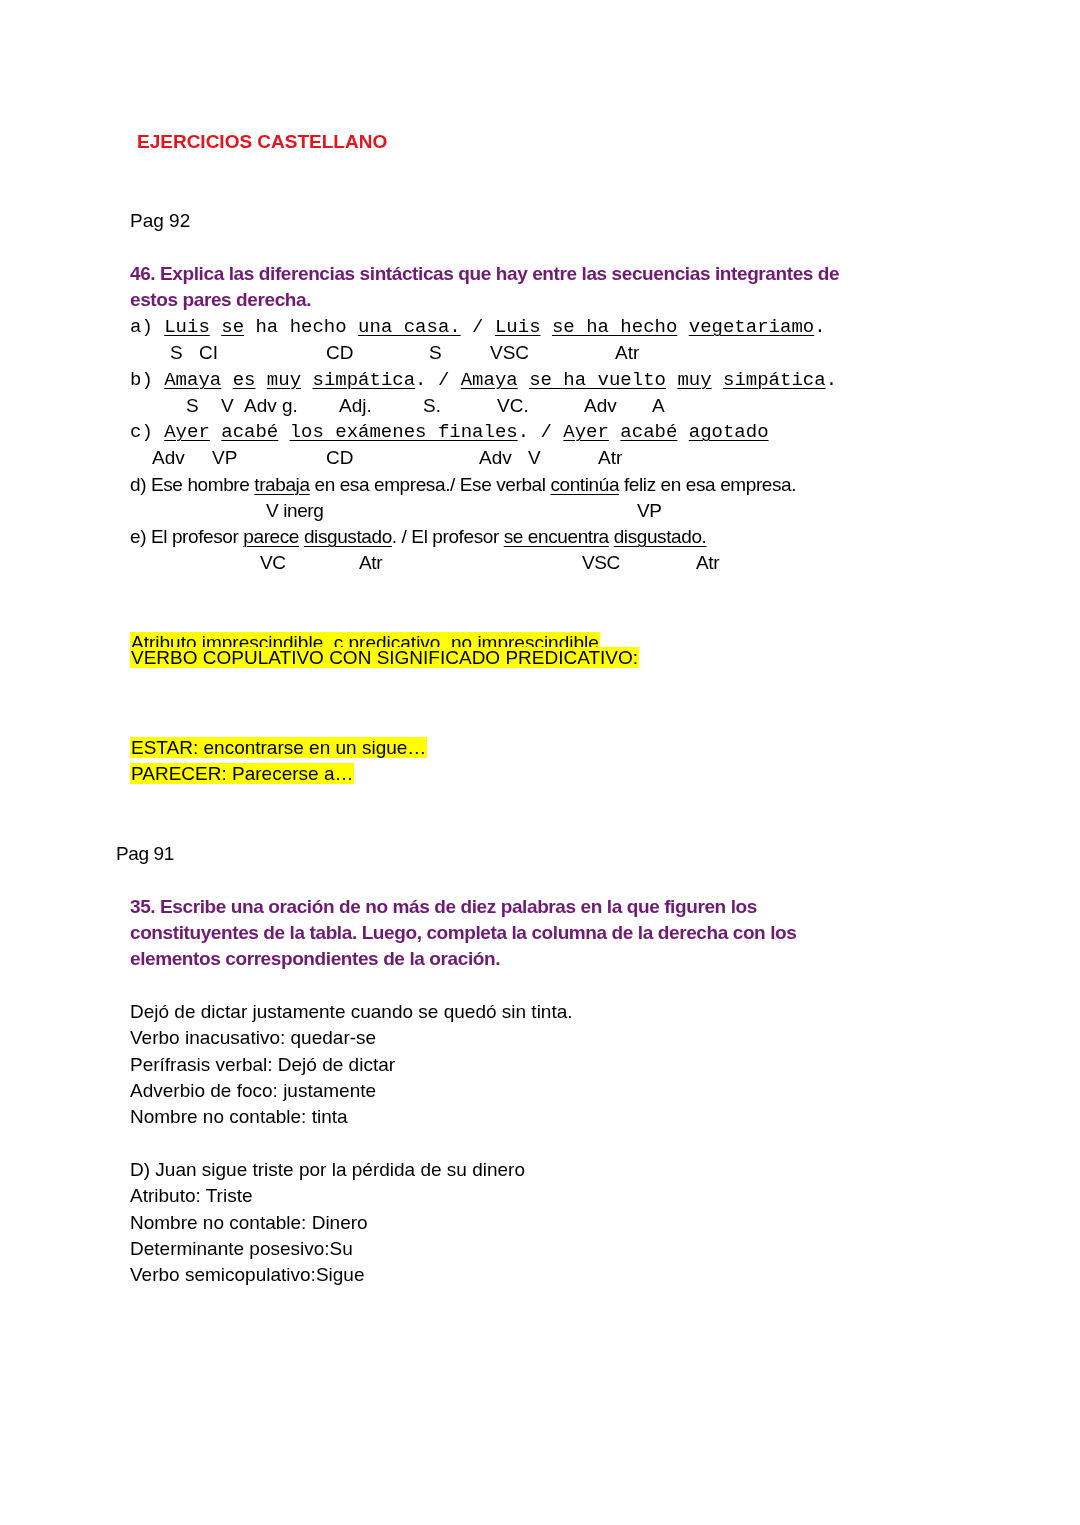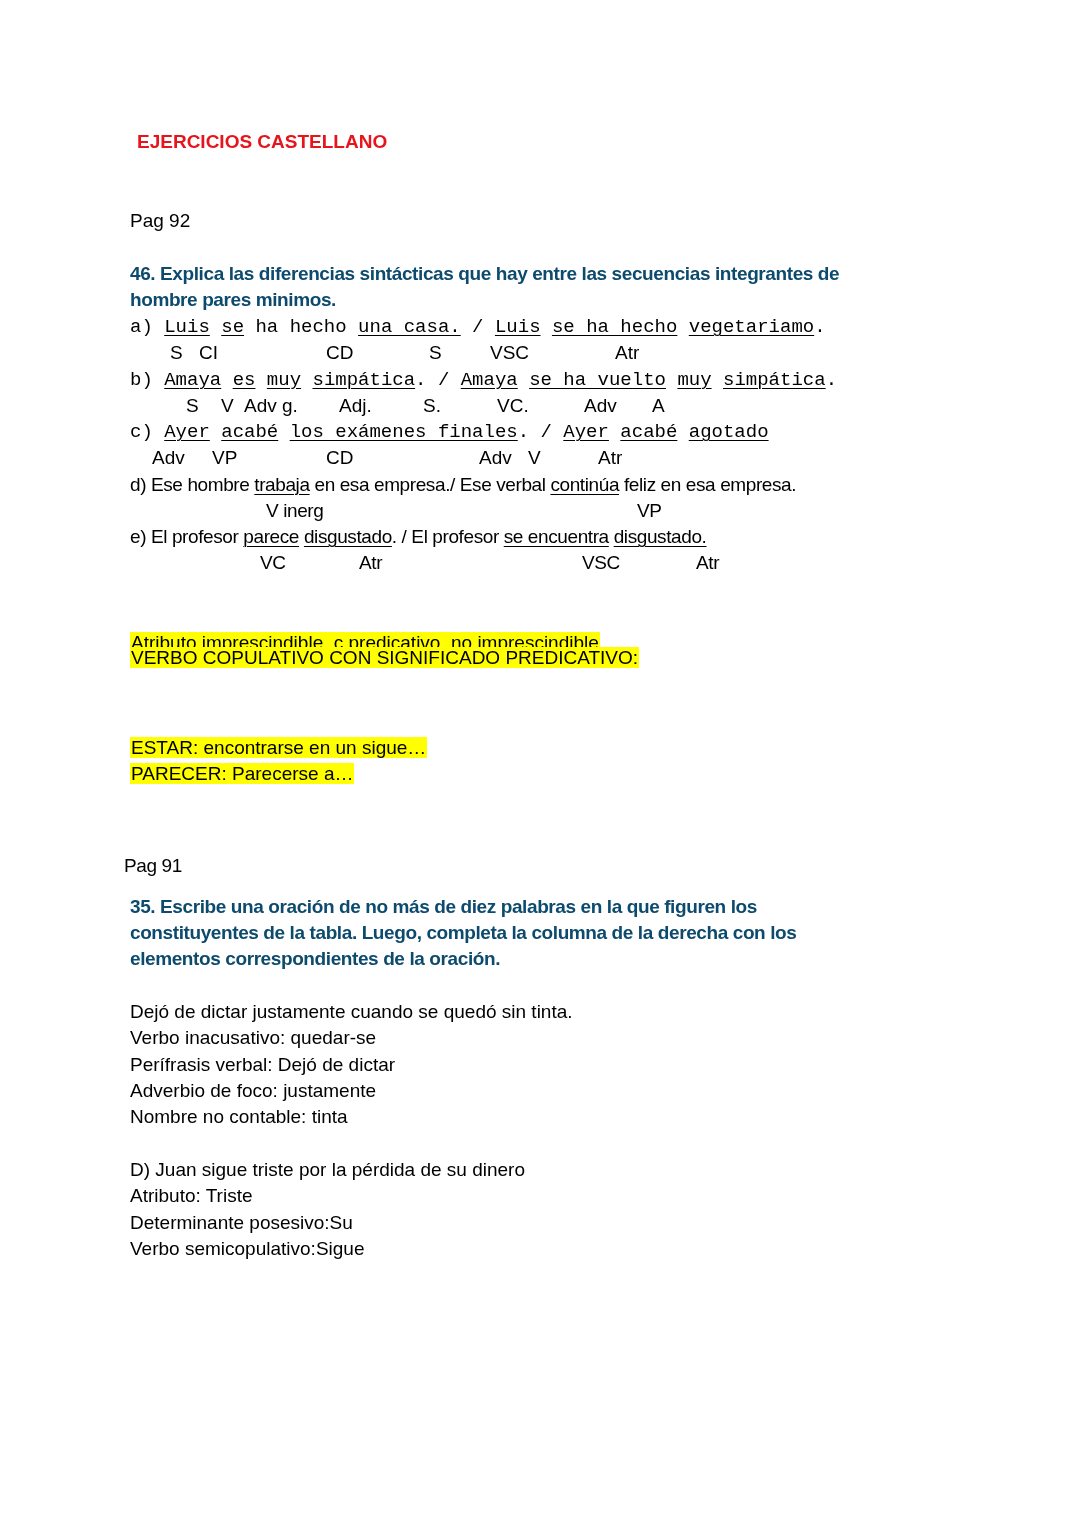--- a/index.html
+++ b/index.html
@@ -1,37 +1,37 @@
 <!DOCTYPE html>
 <html><head>
   <meta charset="utf-8">
   <style>
     html, body { margin: 0; padding: 0; background: #ffffff; }
     body { width: 1080px; height: 1525px; position: relative; overflow: hidden;
            font-family: "Liberation Sans", sans-serif; color: #000; }
     .abs { position: absolute; white-space: nowrap; }
     .title { left: 137px; top: 131px; font-size: 19px; font-weight: bold; color: #e8141c; }
     .pag { font-size: 19px; color: #000000; }
-    .green { color: #0c4a6e; font-weight: bold; font-size: 19px; line-height: 26px; }
+    .green { color: #701a75; font-weight: bold; font-size: 19px; line-height: 26px; }
     .line { font-size: 19px; line-height: 26px; font-family: Liberation Mono, monospace; }
     .cond { font-family: "Liberation Sans", sans-serif; font-stretch: condensed; letter-spacing: -0.4px; }
     u { text-decoration: underline; text-underline-offset: 3px; text-decoration-thickness: 1px; }
     .lbl { position: absolute; font-size: 19px; line-height: 26px; white-space: nowrap; }
     .hl { background: #ffff00; font-size: 19px; line-height: 26px; padding: 0 1px; }
     .plain { font-size: 19px; line-height: 26.3px; }
   </style>
 </head>
 <body>
 
 <div class="abs title">EJERCICIOS CASTELLANO</div>
 
 <div class="abs pag" style="left:130px; top:210px;">Pag 92</div>
 
 <div class="abs green cond" style="left:130px; top:261px;">46. Explica las diferencias sintácticas que hay entre las secuencias integrantes de</div>
-<div class="abs green cond" style="left:130px; top:287px;">hombre pares minimos.</div>
+<div class="abs green cond" style="left:130px; top:287px;">estos pares derecha.</div>
 
 <div id="ex46">
     <div class="abs line" style="left: 130px; top: 314px;"><span>a) </span><u>Luis</u><span> </span><u>se</u><span> ha hecho </span><u>una casa.</u><span> / </span><u>Luis</u><span> </span><u>se ha hecho</u><span> </span><u>vegetariamo</u><span>.</span></div>
     <div class="lbl" style="left: 170px; top: 340px;">S</div>
     <div class="lbl" style="left: 199px; top: 340px;">CI</div>
     <div class="lbl" style="left: 326px; top: 340px;">CD</div>
     <div class="lbl" style="left: 429px; top: 340px;">S</div>
     <div class="lbl" style="left: 490px; top: 340px;">VSC</div>
     <div class="lbl" style="left: 615px; top: 340px;">Atr</div>
     <div class="abs line" style="left: 130px; top: 366.5px;"><span>b) </span><u>Amaya</u><span> </span><u>es</u><span> </span><u>muy</u><span> </span><u>simpática</u><span>. / </span><u>Amaya</u><span> </span><u>se ha vuelto</u><span> </span><u>muy</u><span> </span><u>simpática</u><span>.</span></div>
@@ -66,32 +66,33 @@
 <div class="abs" style="left:130px; top:645px;">
   <span class="hl">VERBO COPULATIVO CON SIGNIFICADO PREDICATIVO:</span>
 </div>
 <div class="abs" style="left:130px; top:735px;">
   <span class="hl">ESTAR: encontrarse en un sigue…</span>
 </div>
 <div class="abs" style="left:130px; top:761px;">
   <span class="hl">PARECER: Parecerse a…</span>
 </div>
 
-<div class="abs pag cond" style="left:124px; top:843px;margin-top:12px;">Pag 91</div>
+<div class="abs pag cond" style="left:116px; top:843px;">Pag 91</div>
 
 <div class="abs green cond" style="left:130px; top:894px;">35. Escribe una oración de no más de diez palabras en la que figuren los</div>
 <div class="abs green cond" style="left:130px; top:920px;">constituyentes de la tabla. Luego, completa la columna de la derecha con los</div>
 <div class="abs green cond" style="left:130px; top:946px;">elementos correspondientes de la oración.</div>
 
 <div class="abs plain" style="left:130px; top:999px;">
   <div>Dejó de dictar justamente cuando se quedó sin tinta.</div>
   <div>Verbo inacusativo: quedar-se</div>
   <div>Perífrasis verbal: Dejó de dictar</div>
   <div>Adverbio de foco: justamente</div>
   <div>Nombre no contable: tinta</div>
 </div>
 
 <div class="abs plain" style="left:130px; top:1157px;">
   <div>D) Juan sigue triste por la pérdida de su dinero</div>
   <div>Atributo: Triste</div>
+  <div>Nombre no contable: Dinero</div>
   <div>Determinante posesivo:Su</div>
   <div>Verbo semicopulativo:Sigue</div>
 </div>
 
 </body></html>

